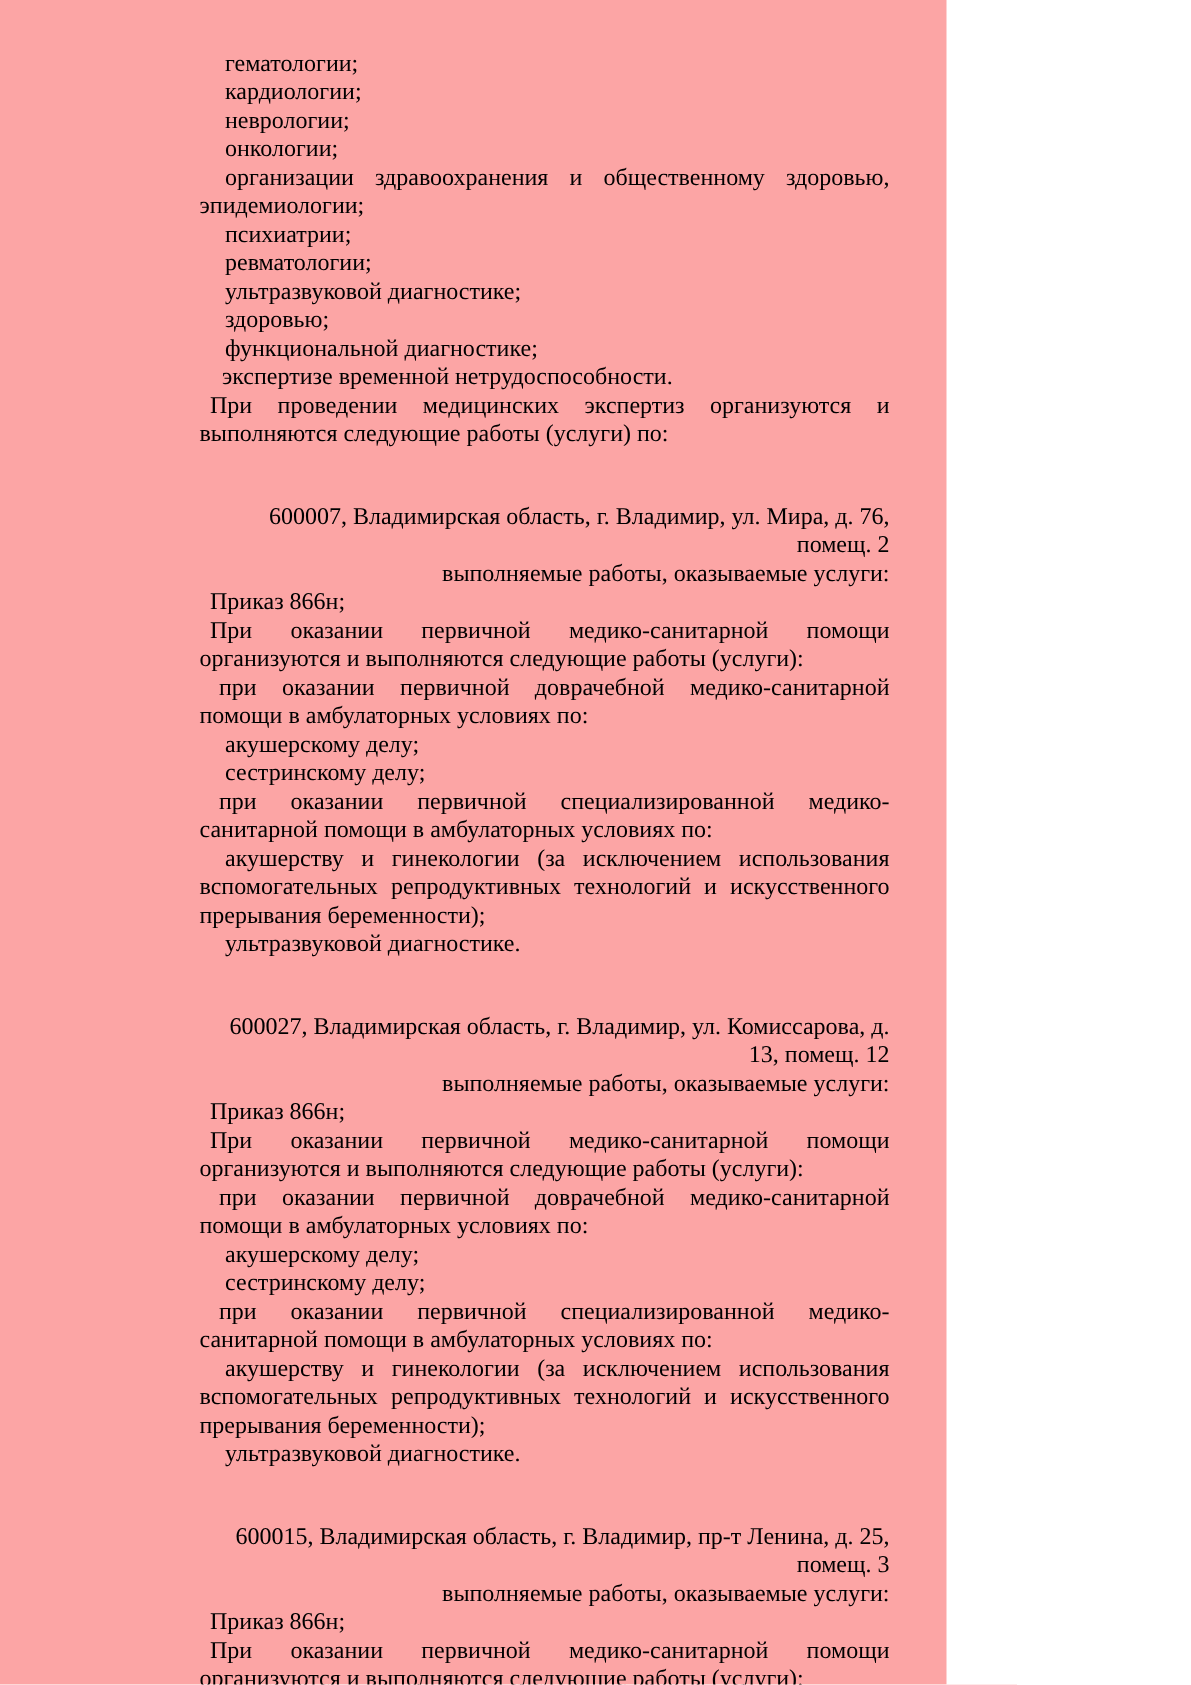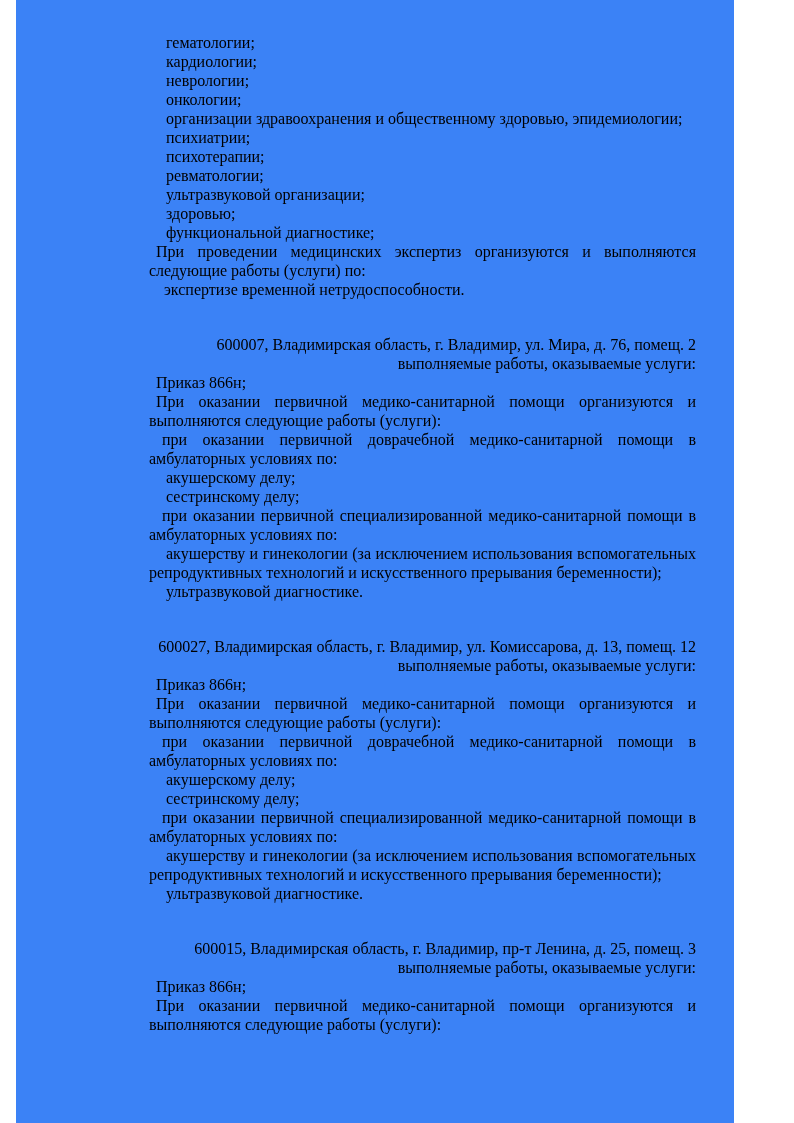--- a/index.html
+++ b/index.html
@@ -7,29 +7,28 @@
     padding: 0;
     background: #ffffff;
   }
   body {
     width: 794px;
     height: 1123px;
     overflow: hidden;
   }
   .page {
     box-sizing: border-box;
-    width: 718px;
+    width: 631px;
     height: 1123px;
     padding: 33px 38px 0 133px;
-    background: #3b82f6;
+    background: #fca5a5;
     color: #000000;
     font-family: "Liberation Serif", "DejaVu Serif", serif;
     font-size: 16px;
     line-height: 19px;
-    margin-left: 16px;
   }
   .blk {
     margin: 0;
     padding: 0;
     white-space: normal;
   }
   
   .para1, .para2, .item {
     text-align: justify;
     text-align-last: left;
@@ -44,27 +43,26 @@
 </head>
 <body>
 
 <div class="page">
     <p class="blk item">гематологии;</p>
     <p class="blk item">кардиологии;</p>
     <p class="blk item">неврологии;</p>
     <p class="blk item">онкологии;</p>
     <p class="blk item">организации здравоохранения и общественному здоровью, эпидемиологии;</p>
     <p class="blk item">психиатрии;</p>
-    <p class="blk item">психотерапии;</p>
     <p class="blk item">ревматологии;</p>
-    <p class="blk item">ультразвуковой организации;</p>
+    <p class="blk item">ультразвуковой диагностике;</p>
     <p class="blk item">здоровью;</p>
     <p class="blk item">функциональной диагностике;</p>
+    <p class="blk sub">экспертизе временной нетрудоспособности.</p>
     <p class="blk para1">При проведении медицинских экспертиз организуются и выполняются следующие работы (услуги) по:</p>
-    <p class="blk sub">экспертизе временной нетрудоспособности.</p>
     <p class="blk spacer"></p>
     <p class="blk spacer"></p>
     <p class="blk address">600007, Владимирская область, г. Владимир, ул. Мира, д. 76, помещ. 2</p>
     <p class="blk label">выполняемые работы, оказываемые услуги:</p>
     <p class="blk para1">Приказ 866н;</p>
     <p class="blk para1">При оказании первичной медико-санитарной помощи организуются и выполняются следующие работы (услуги):</p>
     <p class="blk para2">при оказании первичной доврачебной медико-санитарной помощи в амбулаторных условиях по:</p>
     <p class="blk item">акушерскому делу;</p>
     <p class="blk item">сестринскому делу;</p>
     <p class="blk para2">при оказании первичной специализированной медико-санитарной помощи в амбулаторных условиях по:</p>

